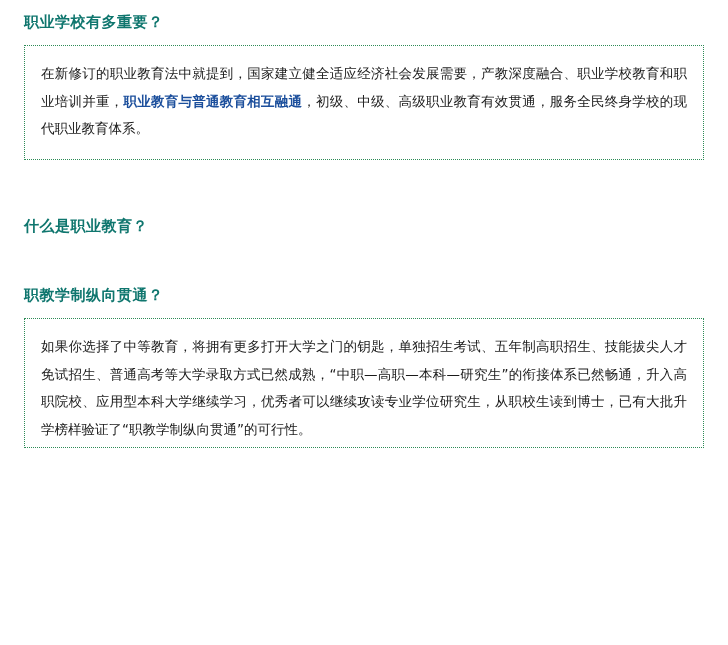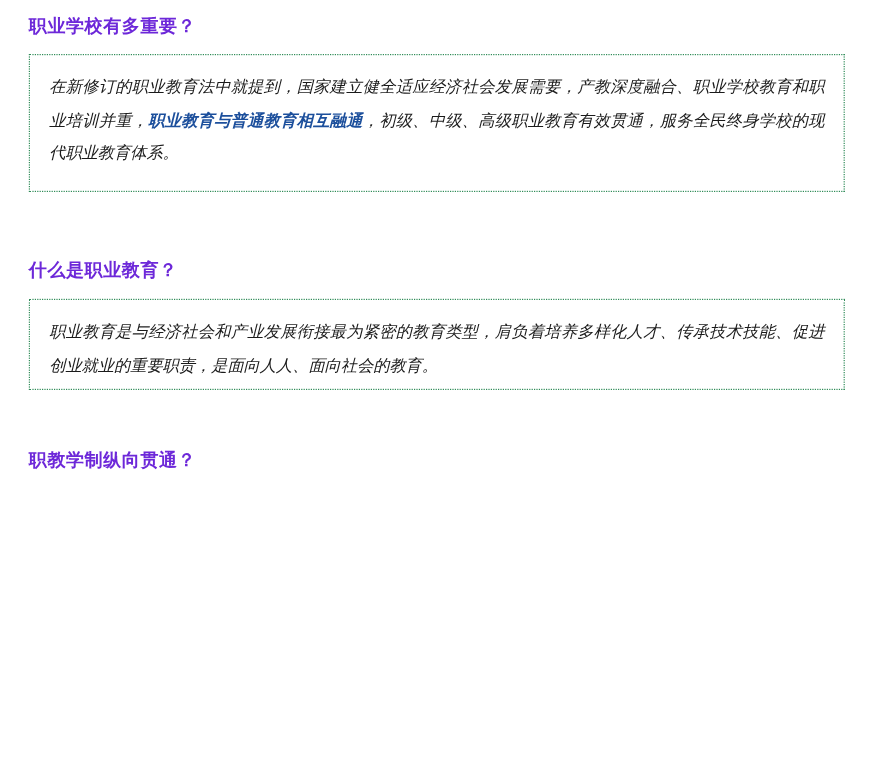--- a/index.html
+++ b/index.html
@@ -18,21 +18,21 @@
     width: 728px;
     height: 645px;
     position: relative;
     box-sizing: border-box;
     padding: 0 24px;
   }
   .section {
     margin-bottom: 0;
   }
   .section-title {
-    color: #6d28d9;
+    color: #0f766e;
     font-size: 15px;
     font-weight: bold;
     letter-spacing: 0.5px;
     line-height: 1.4;
   }
   .s1 .section-title { padding-top: 12px; }
   .s2 .section-title { padding-top: 56px; font-family: Liberation Serif, serif; }
   .s3 .section-title { padding-top: 48px; }
   .body-box {
     margin-top: 12px;
@@ -40,21 +40,20 @@
     padding: 14px 16px 16px 16px;
     box-sizing: border-box;
     font-size: 13.5px;
     line-height: 2.05;
     color: #1a1a1a;
     text-align: justify;
     text-justify: inter-ideograph;
   }
   .body-box p {
     margin: 0;
-    font-style: italic;
   }
   .hl {
     color: #1c4f9c;
     font-weight: bold;
   }
   .s1 .body-box { height: 115px; }
   .s2 .body-box { height: 76px; }
   .s3 .body-box { height: 130px; }
 </style>
 </head>
@@ -64,22 +63,22 @@
 
   <div class="section s1">
     <div class="section-title">职业学校有多重要？</div>
     <div class="body-box">
       <p><span>在新修订的职业教育法中就提到，国家建立健全适应经济社会发展需要，产教深度融合、职业学校教育和职业培训并重，</span><span class="hl">职业教育与普通教育相互融通</span><span>，初级、中级、高级职业教育有效贯通，服务全民终身学校的现代职业教育体系。</span></p>
     </div>
   </div>
 
   <div class="section s2">
     <div class="section-title">什么是职业教育？</div>
-    <div class="body-box">
-      <p>职业教育是与经济社会和产业发展衔接最为紧密的教育类型，肩负着培养多样化人才、传承技术技能、促进创业就业的重要职责，是面向人人、面向社会的教育。</p>
-    </div>
   </div>
 
   <div class="section s3">
     <div class="section-title">职教学制纵向贯通？</div>
+    <div class="body-box">
+      <p>如果你选择了中等教育，将拥有更多打开大学之门的钥匙，单独招生考试、五年制高职招生、技能拔尖人才免试招生、普通高考等大学录取方式已然成熟，“中职—高职—本科—研究生”的衔接体系已然畅通，升入高职院校、应用型本科大学继续学习，优秀者可以继续攻读专业学位研究生，从职校生读到博士，已有大批升学榜样验证了“职教学制纵向贯通”的可行性。</p>
+    </div>
   </div>
 
 </div>
 
 </body></html>

